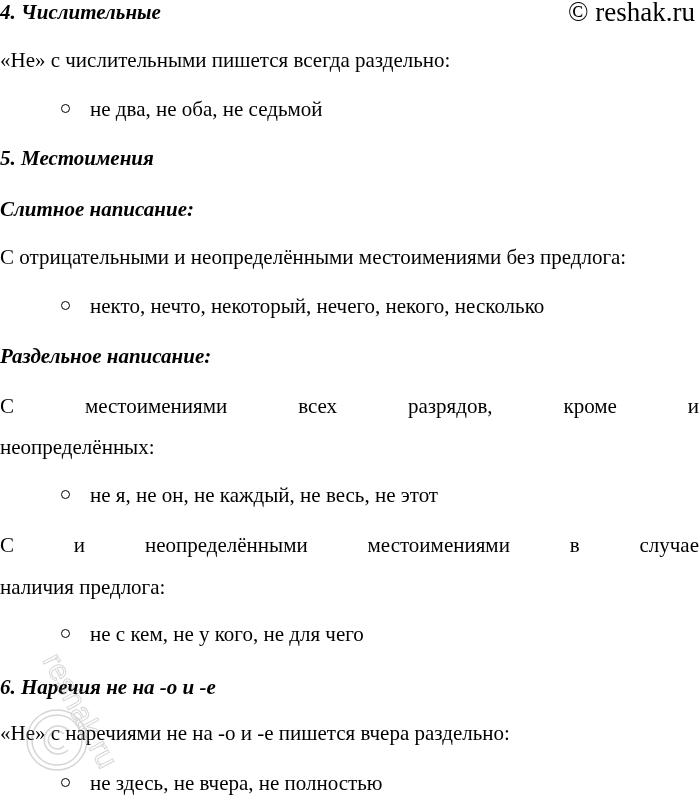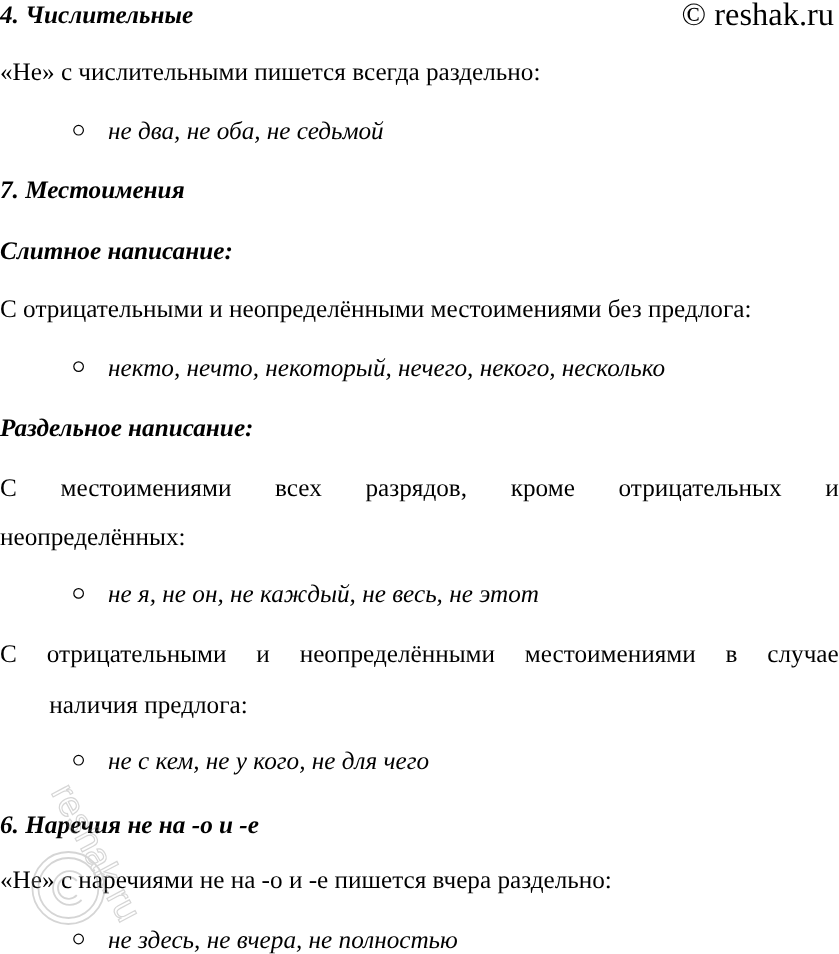--- a/index.html
+++ b/index.html
@@ -43,21 +43,20 @@
       left: 61px;
       top: 7px;
       width: 7px;
       height: 7px;
       border: 1px solid #000;
       border-radius: 50%;
     }
     .bullet-text {
       position: absolute;
       left: 90px;
-      font-style: italic;
     }
     .copyright {
       position: absolute;
       right: 4px;
       top: 0;
       font-size: 27px;
       line-height: 24px;
       white-space: nowrap;
     }
     .watermark {
@@ -77,54 +76,52 @@
 
   <span class="copyright">© reshak.ru</span>
 
   <div class="line heading" style="top:0px;">4. Числительные</div>
   <div class="line" style="top:48px;text-align:right;">«Не» с числительными пишется всегда раздельно:</div>
   <div class="bullet-line" style="top:97px;">
     <span class="bullet"></span>
     <span class="bullet-text">не два, не оба, не седьмой</span>
   </div>
 
-  <div class="line heading" style="top:146px;">7. Местоимения</div>
+  <div class="line heading" style="top:146px;">5. Местоимения</div>
   <div class="line heading" style="top:197px;">Слитное написание:</div>
   <div class="line" style="top:245px;">С отрицательными и неопределёнными местоимениями без предлога:</div>
   <div class="bullet-line" style="top:294px;">
     <span class="bullet"></span>
     <span class="bullet-text">некто, нечто, некоторый, нечего, некого, несколько</span>
   </div>
 
   <div class="line heading" style="top:344px;">Раздельное написание:</div>
   <div class="line justified" style="top:394px;">
     <span>С</span>
     <span>местоимениями</span>
     <span>всех</span>
     <span>разрядов,</span>
     <span>кроме</span>
-    <span>отрицательных</span>
     <span>и</span>
   </div>
   <div class="line" style="top:435px;">неопределённых:</div>
   <div class="bullet-line" style="top:483px;">
     <span class="bullet"></span>
     <span class="bullet-text">не я, не он, не каждый, не весь, не этот</span>
   </div>
 
   <div class="line justified" style="top:533px;">
     <span>С</span>
-    <span>отрицательными</span>
     <span>и</span>
     <span>неопределёнными</span>
     <span>местоимениями</span>
     <span>в</span>
     <span>случае</span>
   </div>
-  <div class="line" style="top:575px;padding-left:41px;">наличия предлога:</div>
+  <div class="line" style="top:575px;">наличия предлога:</div>
   <div class="bullet-line" style="top:622px;">
     <span class="bullet"></span>
     <span class="bullet-text">не с кем, не у кого, не для чего</span>
   </div>
 
   <div class="line heading" style="top:675px;">6. Наречия не на -о и -е</div>
   <div class="line" style="top:721px;">«Не» с наречиями не на -о и -е пишется вчера раздельно:</div>
   <div class="bullet-line" style="top:771px;">
     <span class="bullet"></span>
     <span class="bullet-text">не здесь, не вчера, не полностью</span>

